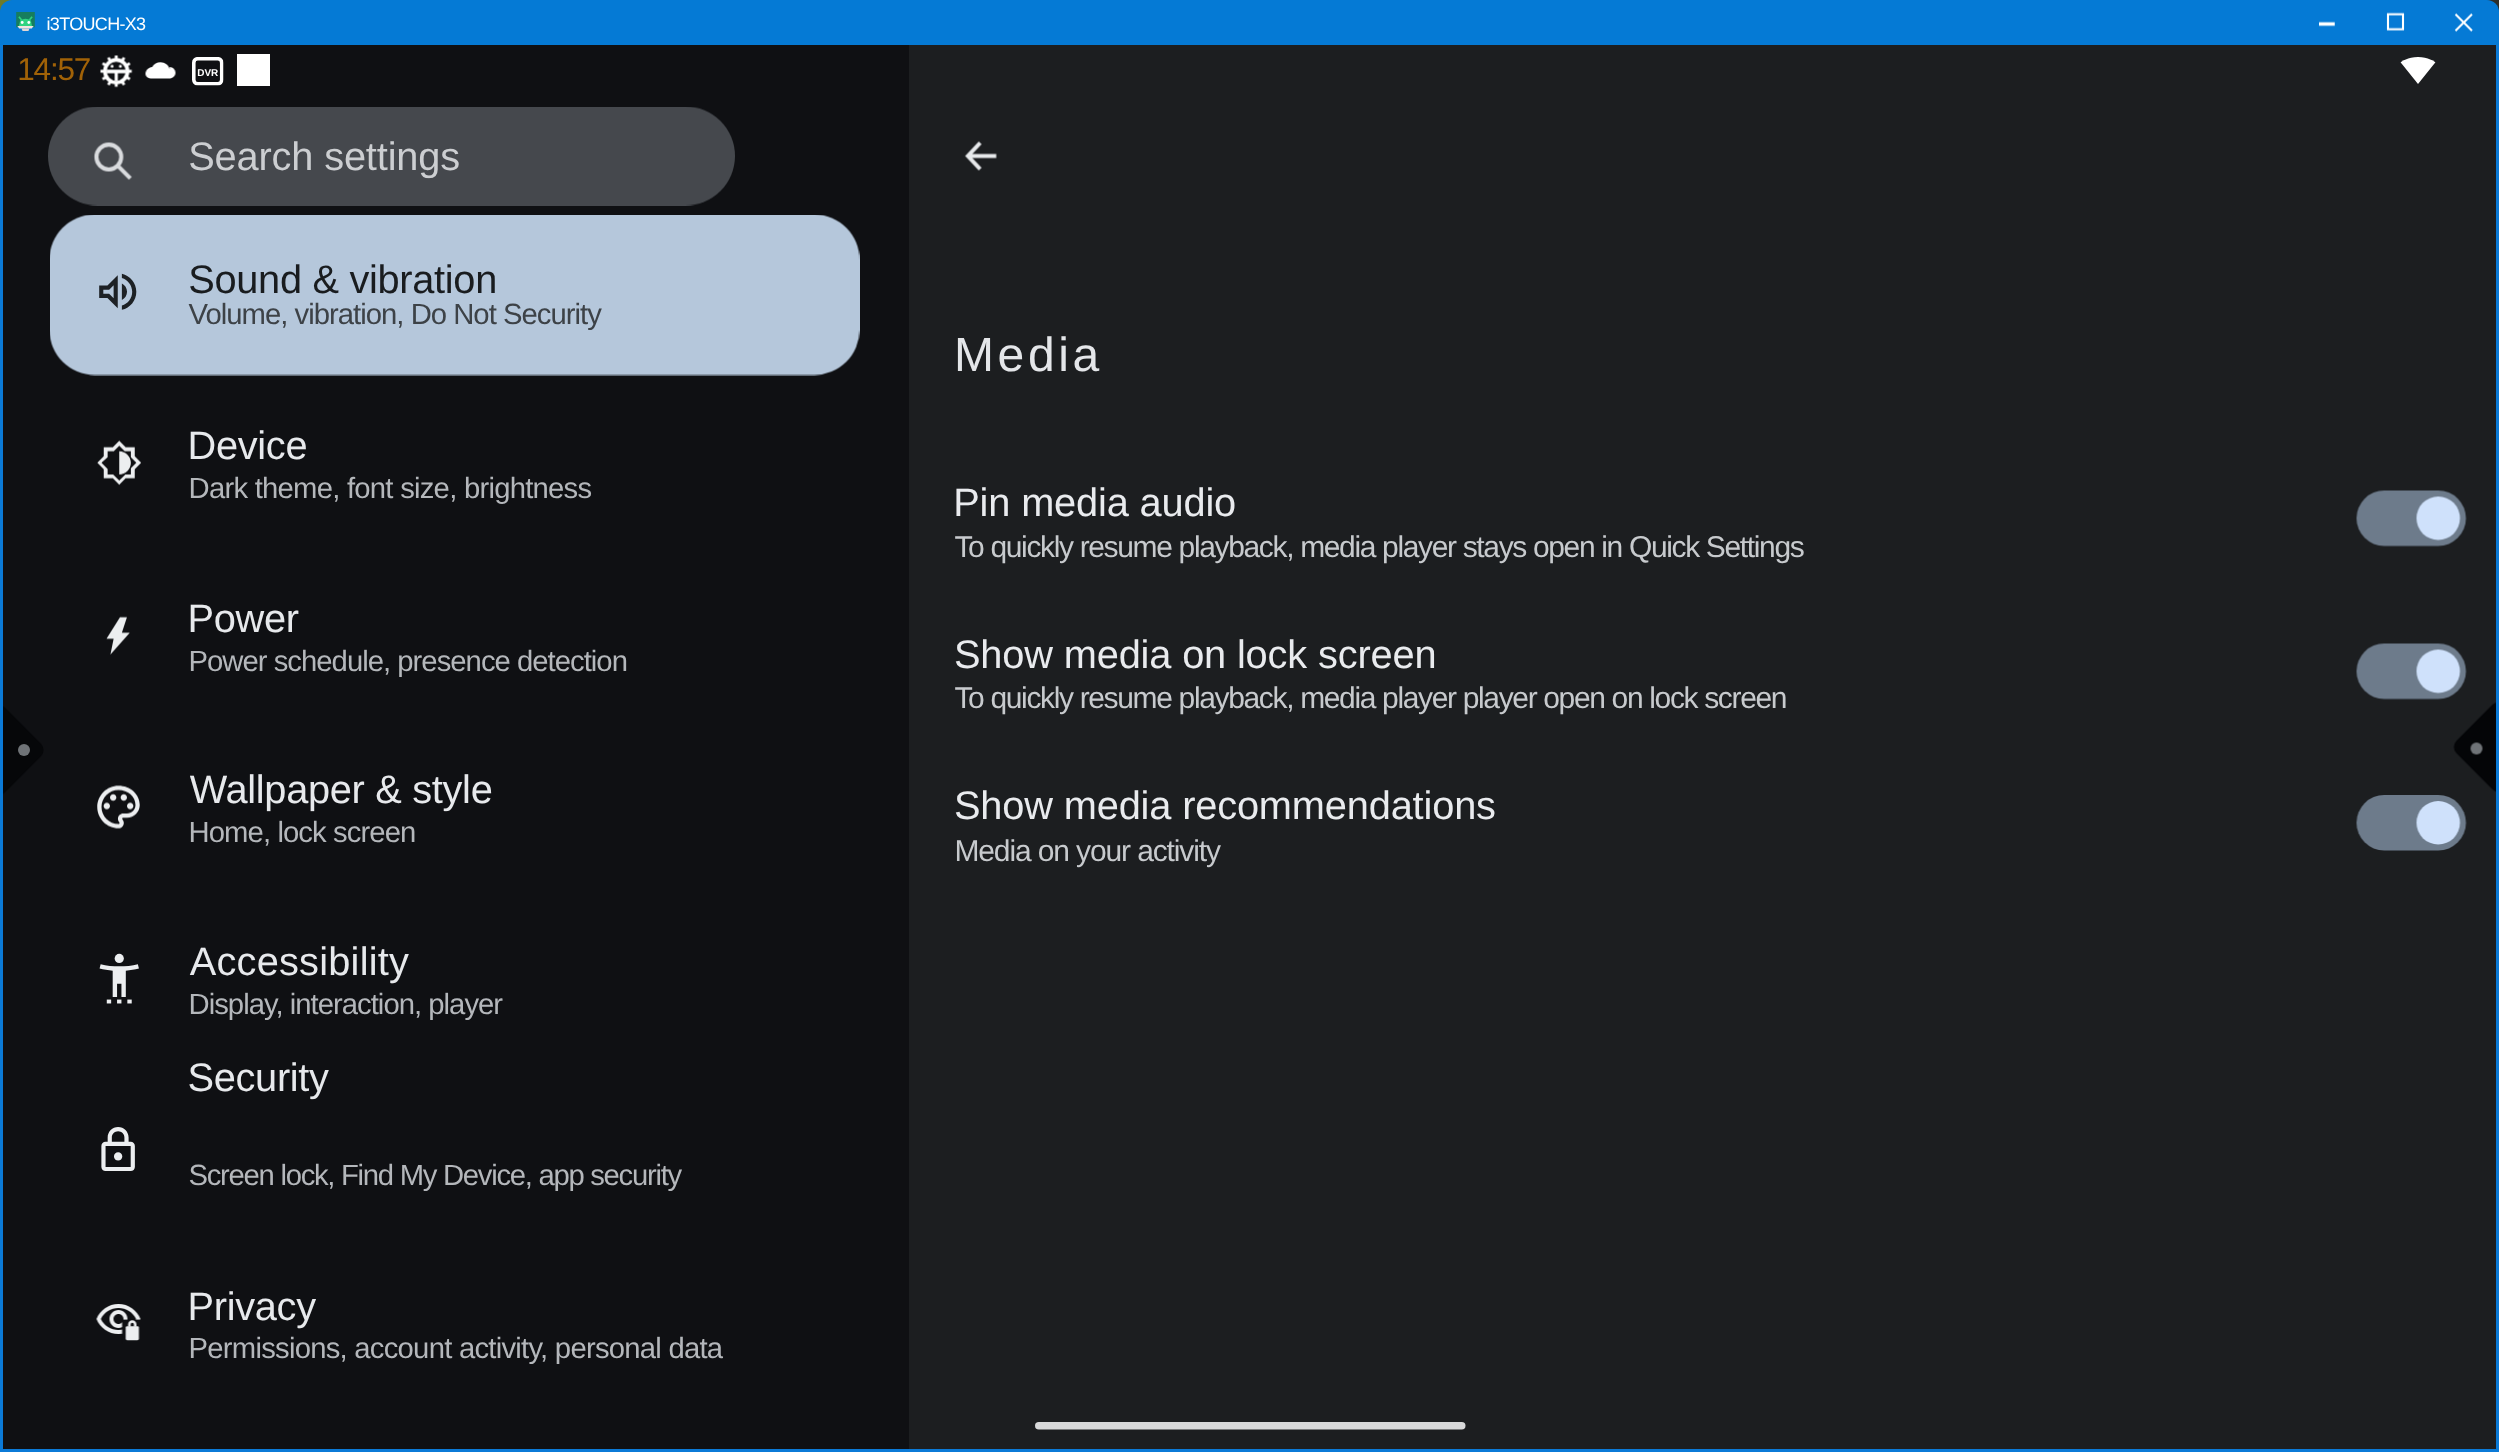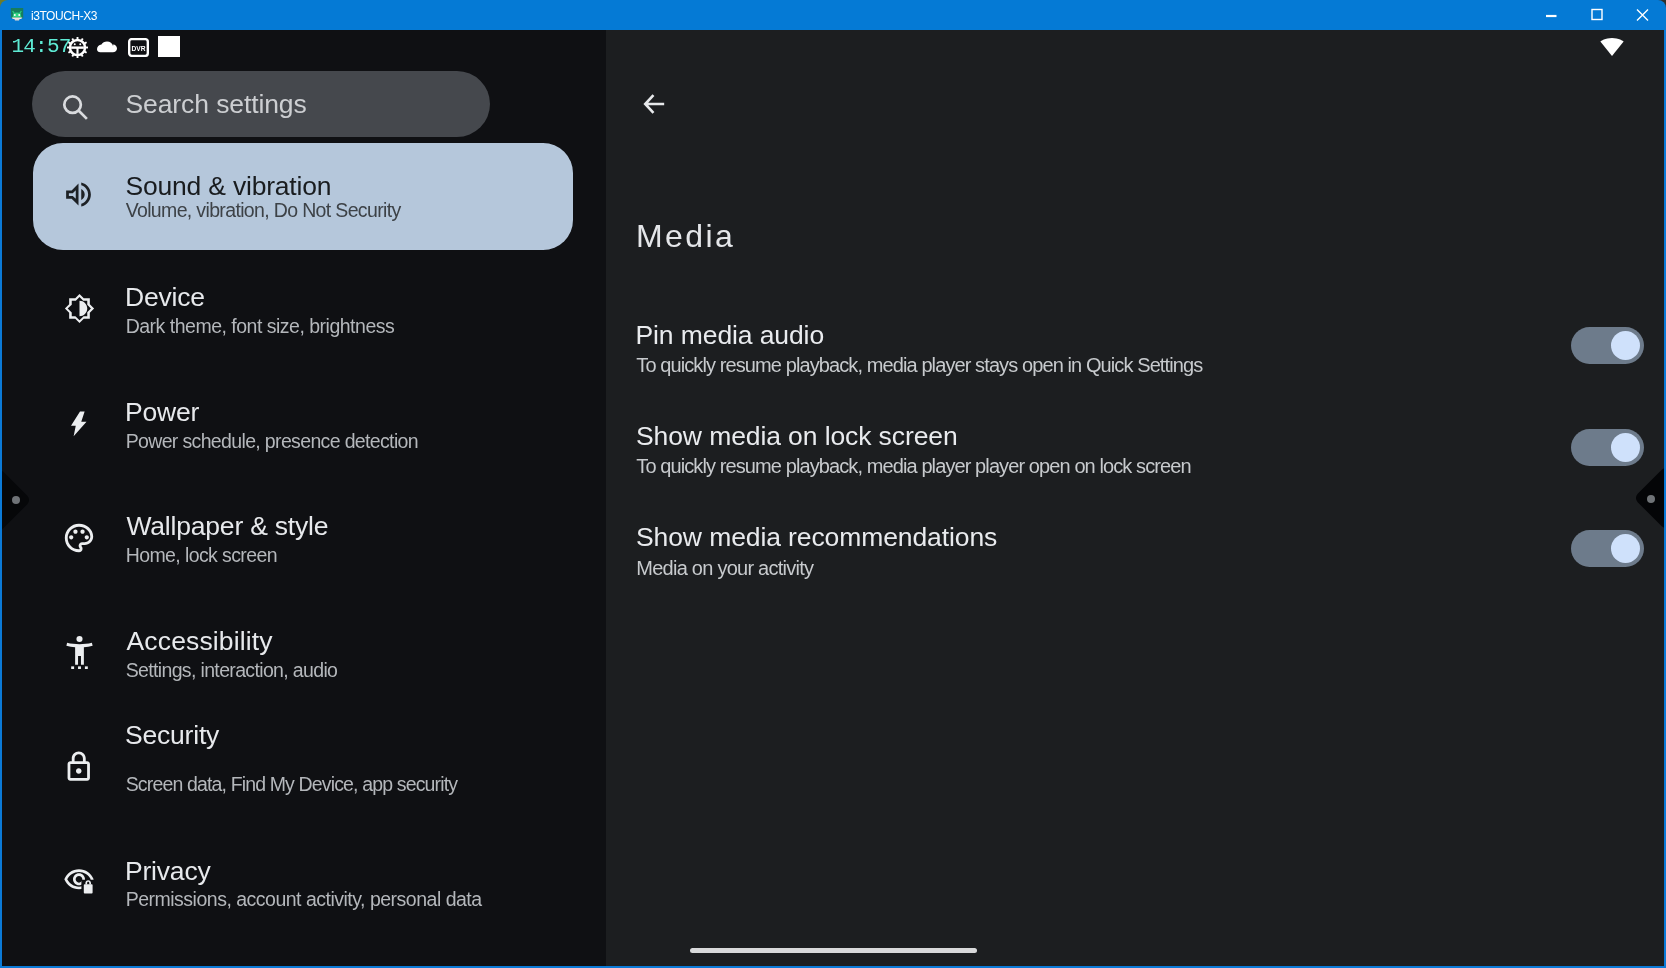--- a/index.html
+++ b/index.html
@@ -9,21 +9,21 @@
   #corner-l { left:0; top:0; width:14px; height:14px; background:#6d7b2a; }
   #corner-r { right:0; top:0; width:14px; height:14px; background:#2e2f2b; }
   #titlebar { left:0; top:0; width:1666px; height:30px; background:#057ad5; border-radius:8px 8px 0 0; }
   #title-text { left:31px; top:9.8px; font-size:12px; line-height:12px; letter-spacing:-0.45px; color:#fff; }
   #pane-left { left:0; top:30px; width:606px; height:938px; background:#0f1013; }
   #pane-right { left:606px; top:30px; width:1060px; height:938px; background:#1c1e20; }
   .bord { background:#0b7ad7; z-index:10; }
   #bord-l { left:0; top:30px; width:2px; height:938px; }
   #bord-r { left:1664px; top:30px; width:2px; height:938px; }
   #bord-b { left:0; top:966px; width:1666px; height:2px; }
-  #clock { left:11.5px; top:36px; font-size:21px; line-height:21px; letter-spacing:-0.8px; color:#5eead4;font-family:Liberation Mono, monospace; }
+  #clock { left:11.5px; top:36px; font-size:21px; line-height:21px; letter-spacing:-0.8px; color:#a16207; }
   #search { left:32px; top:71px; width:458px; height:66px; border-radius:33px; background:#45484d; }
   #search-text { left:125.5px; top:91px; font-size:26.5px; line-height:26.5px; letter-spacing:-0.1px; color:#ccced1; }
   #card { left:33px; top:143px; width:540px; height:107px; border-radius:30px; background:#b5c7db; }
   .ltitle { font-size:26.5px; line-height:26.5px; letter-spacing:-0.2px; color:#e7e9ec; white-space:nowrap; }
   .lsub { font-size:19.5px; line-height:19.5px; letter-spacing:-0.5px; color:#b4b7bb; white-space:nowrap; }
   #card-title { left:125.5px; top:172.8px; font-size:26.5px; line-height:26.5px; letter-spacing:-0.2px; color:#191c1f; }
   #card-sub { left:125.7px; top:201.2px; font-size:19.5px; line-height:19.5px; letter-spacing:-0.65px; color:#3d4247; }
   .rtitle { font-size:26.5px; line-height:26.5px; letter-spacing:-0.1px; color:#e9ebee; white-space:nowrap; }
   .rsub { font-size:20px; line-height:20px; letter-spacing:-0.9px; color:#c7cacd; white-space:nowrap; }
   .toggle { left:1570.5px; width:73.5px; height:37px; border-radius:18.5px; background:#6d7b8b; }
@@ -111,23 +111,23 @@
 <div class="abs" id="card-title">Sound &amp; vibration</div>
 <div class="abs" id="card-sub">Volume, vibration, Do Not Security</div>
 
 <div class="abs ltitle" style="left:125px;top:284px">Device</div>
 <div class="abs lsub" style="left:125.7px;top:316.6px">Dark theme, font size, brightness</div>
 <div class="abs ltitle" style="left:125px;top:399.2px">Power</div>
 <div class="abs lsub" style="left:125.7px;top:431.8px;letter-spacing:-0.65px">Power schedule, presence detection</div>
 <div class="abs ltitle" style="left:126.5px;top:512.9px">Wallpaper &amp; style</div>
 <div class="abs lsub" style="left:125.7px;top:545.5px;letter-spacing:-0.6px">Home, lock screen</div>
 <div class="abs ltitle" style="left:126.5px;top:628.3px;letter-spacing:0.15px">Accessibility</div>
-<div class="abs lsub" style="left:125.7px;top:660.7px;letter-spacing:-0.65px">Settings, interaction, audio</div>
-<div class="abs ltitle" style="left:125px;top:722px">Security</div>
-<div class="abs lsub" style="left:125.7px;top:775.2px;letter-spacing:-0.85px">Screen data, Find My Device, app security</div>
+<div class="abs lsub" style="left:125.7px;top:660.7px;letter-spacing:-0.65px">Display, interaction, player</div>
+<div class="abs ltitle" style="left:125px;top:705px">Security</div>
+<div class="abs lsub" style="left:125.7px;top:775.2px;letter-spacing:-0.85px">Screen lock, Find My Device, app security</div>
 <div class="abs ltitle" style="left:125px;top:858px">Privacy</div>
 <div class="abs lsub" style="left:125.7px;top:889.6px">Permissions, account activity, personal data</div>
 
 <svg class="abs" style="left:64px;top:293px" width="31" height="31" viewBox="0 0 24 24">
   <path fill="#eceef0" d="M20 15.31L23.31 12 20 8.69V4h-4.69L12 .69 8.69 4H4v4.69L.69 12 4 15.31V20h4.69L12 23.31 15.31 20H20v-4.69zM18 18h-2.83L12 21.17 8.83 18H6v-2.83L2.83 12 6 9.17V6h3.17L12 3.17 14.83 6H18v3.17L20.83 12 18 14.83V18zm-6-12v12c3.31 0 6-2.69 6-6s-2.69-6-6-6z"></path>
 </svg>
 <svg class="abs" style="left:64px;top:408.5px" width="30" height="30" viewBox="0 0 24 24">
   <path fill="#eceef0" d="M12.8 2 L5.6 13.4 h3.8 l-1.7 8.4 L18 10.2 h-4.2 L16.5 2 Z"></path>
 </svg>
 <svg class="abs" style="left:62px;top:520.5px" width="34" height="34" viewBox="0 0 24 24">

